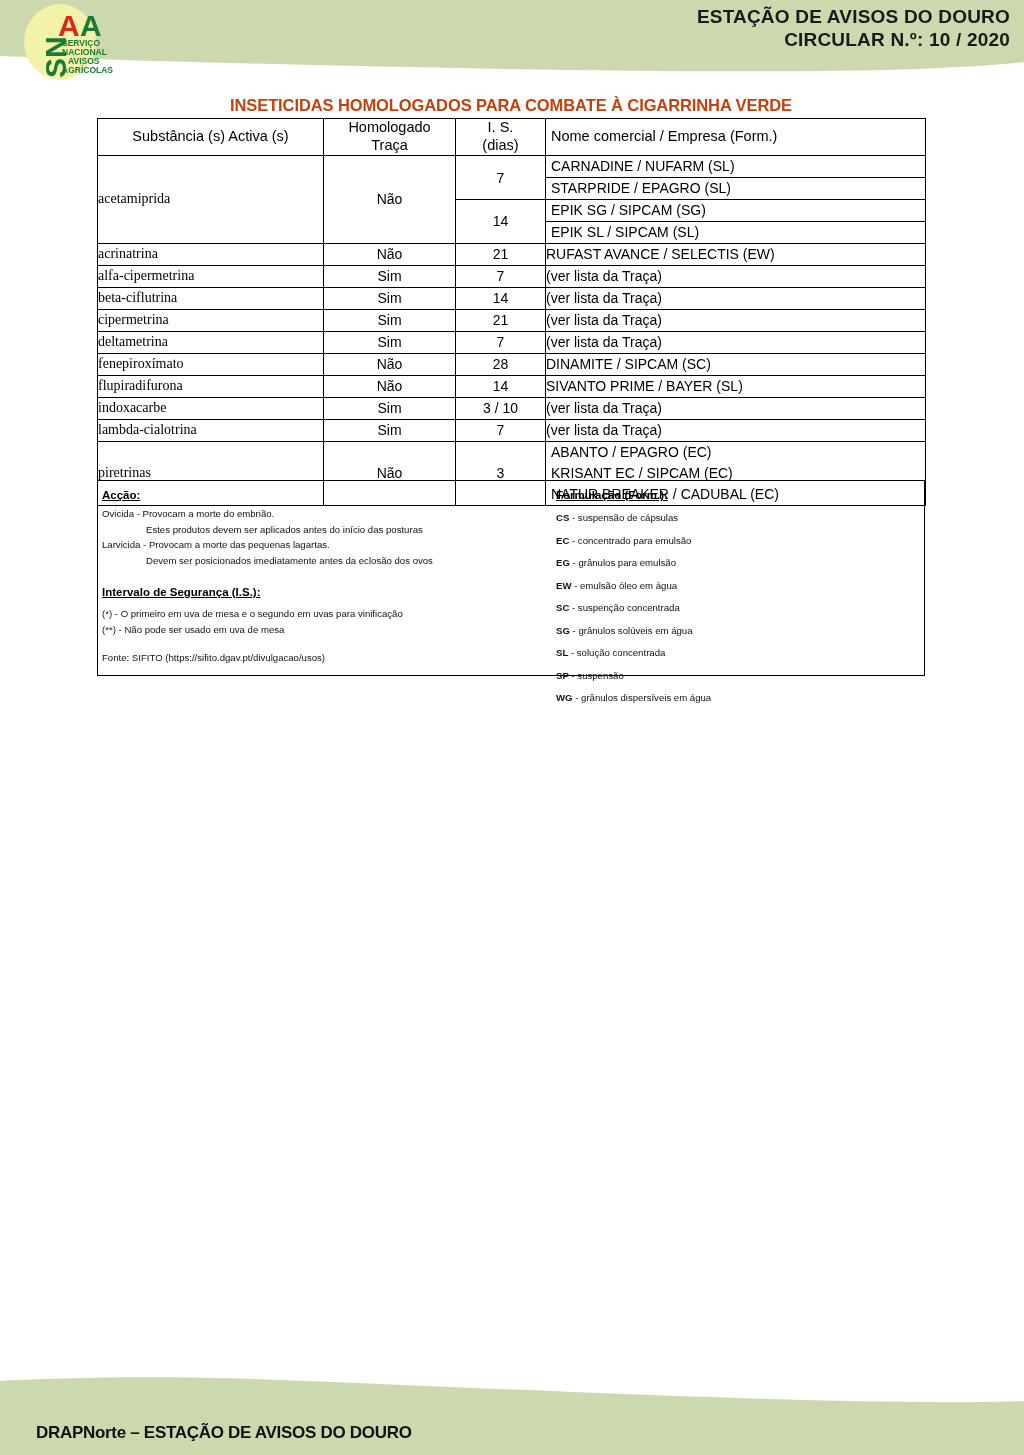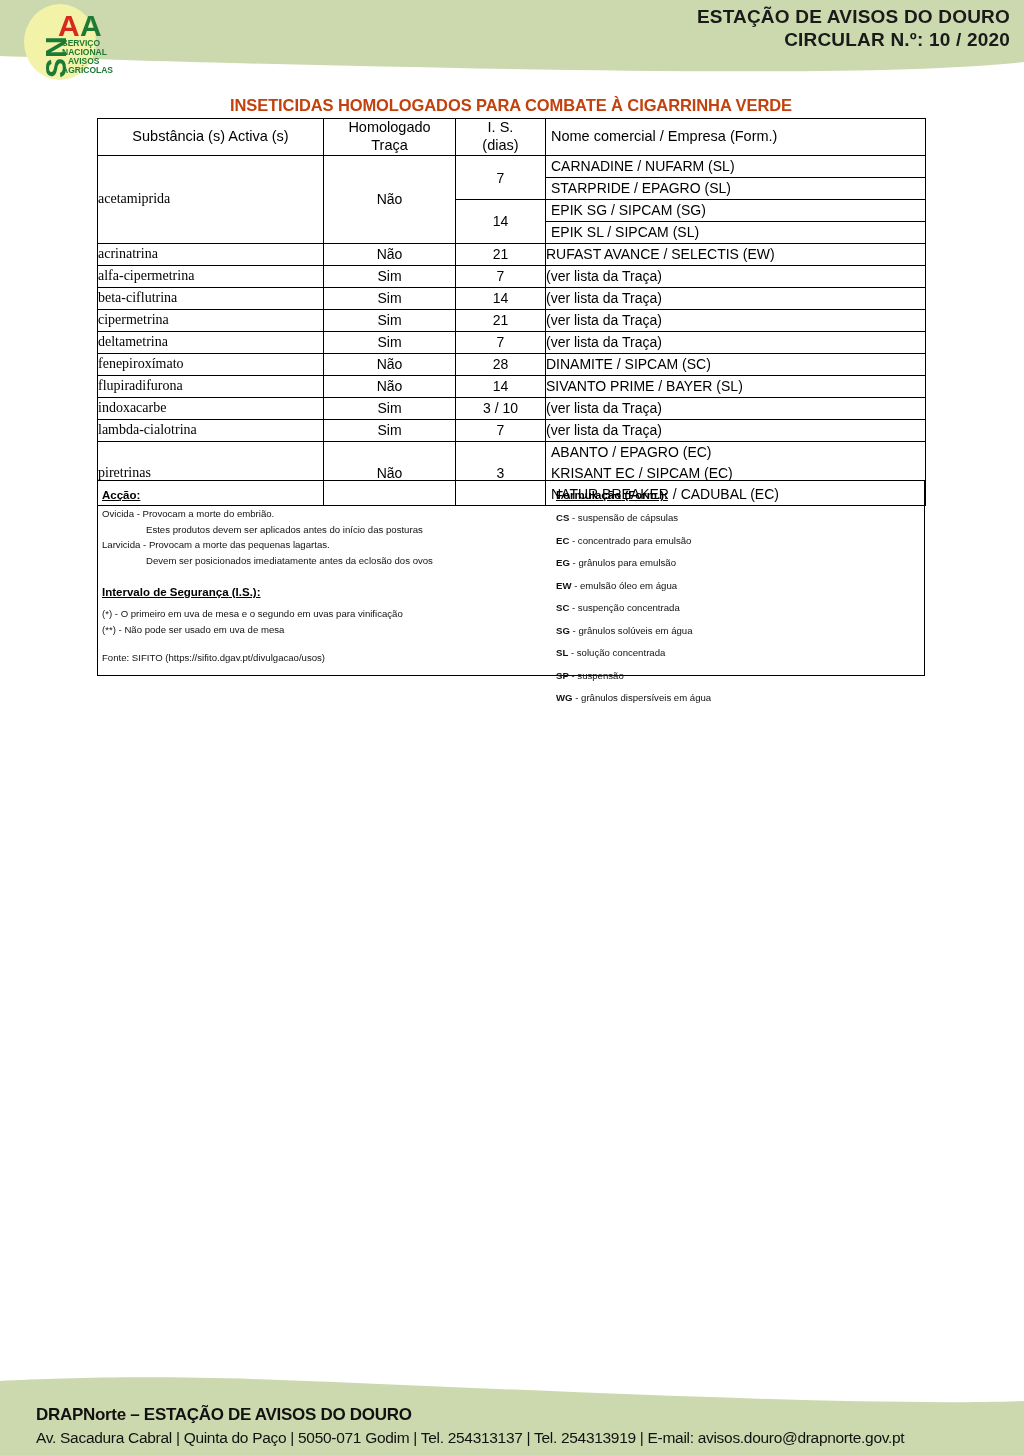--- a/index.html
+++ b/index.html
@@ -408,14 +408,13 @@
 </div>
 
 <div id="footer-band">
   <svg width="1024" height="90" viewBox="0 0 1024 90" xmlns="http://www.w3.org/2000/svg">
     <path d="M0,16 C60,13 150,10 280,15 C520,24 860,42 1024,36 L1024,90 L0,90 Z" fill="#ccd9ae"></path>
   </svg>
 </div>
 
 <div id="footer-text">
   <div id="footer-org">DRAPNorte – ESTAÇÃO DE AVISOS DO DOURO</div>
-  <div id="footer-contact">Av. Sacadura Cabral | Quinta do Paço | 5050-071 Godim | Tel. 254313137 | Tel. 254313919 | E-mail: avisos.douro@drapnorte.gov.pt</div>
 </div>
 
 </body></html>

